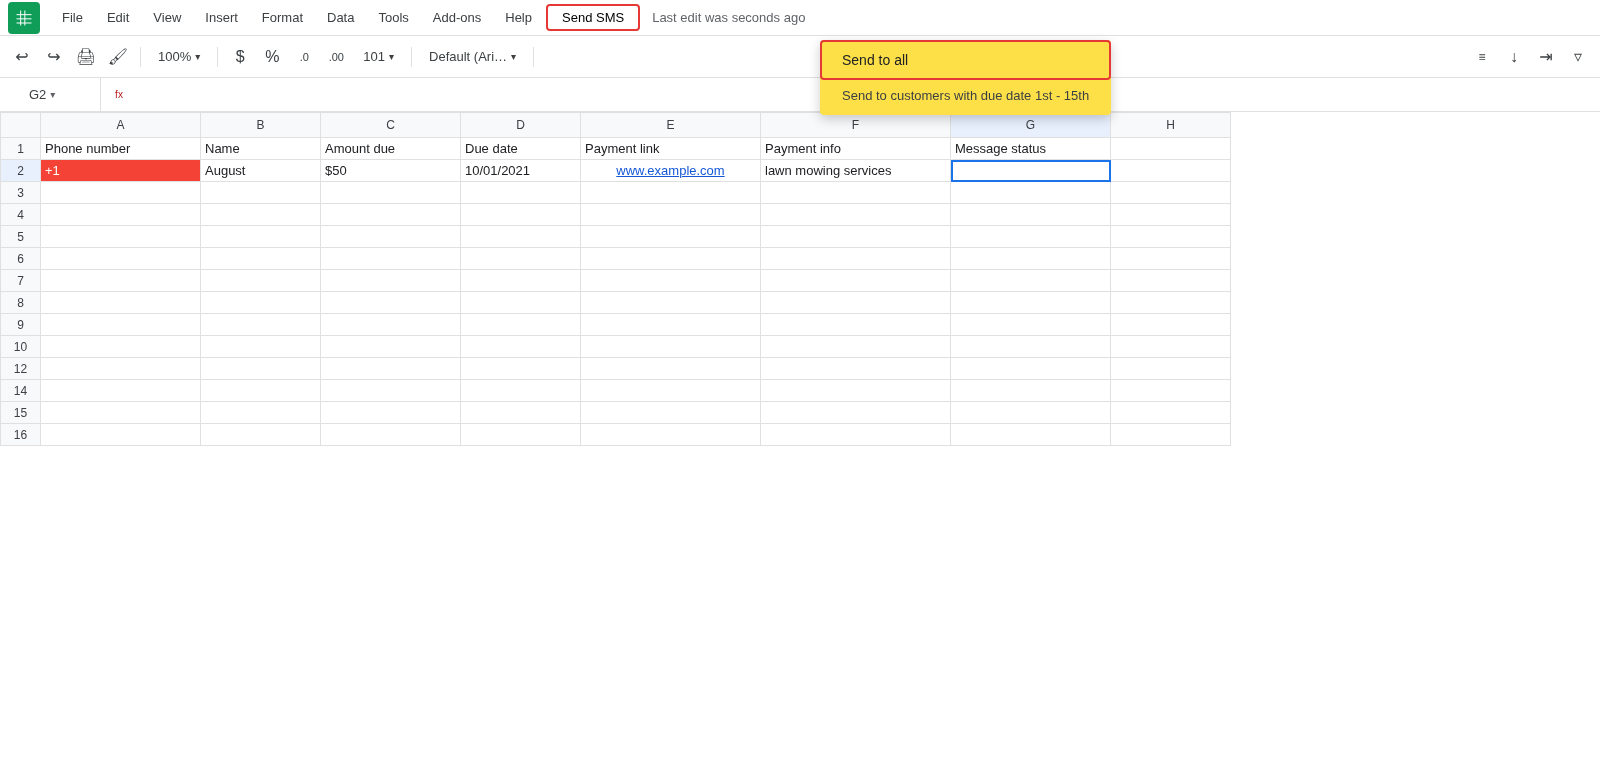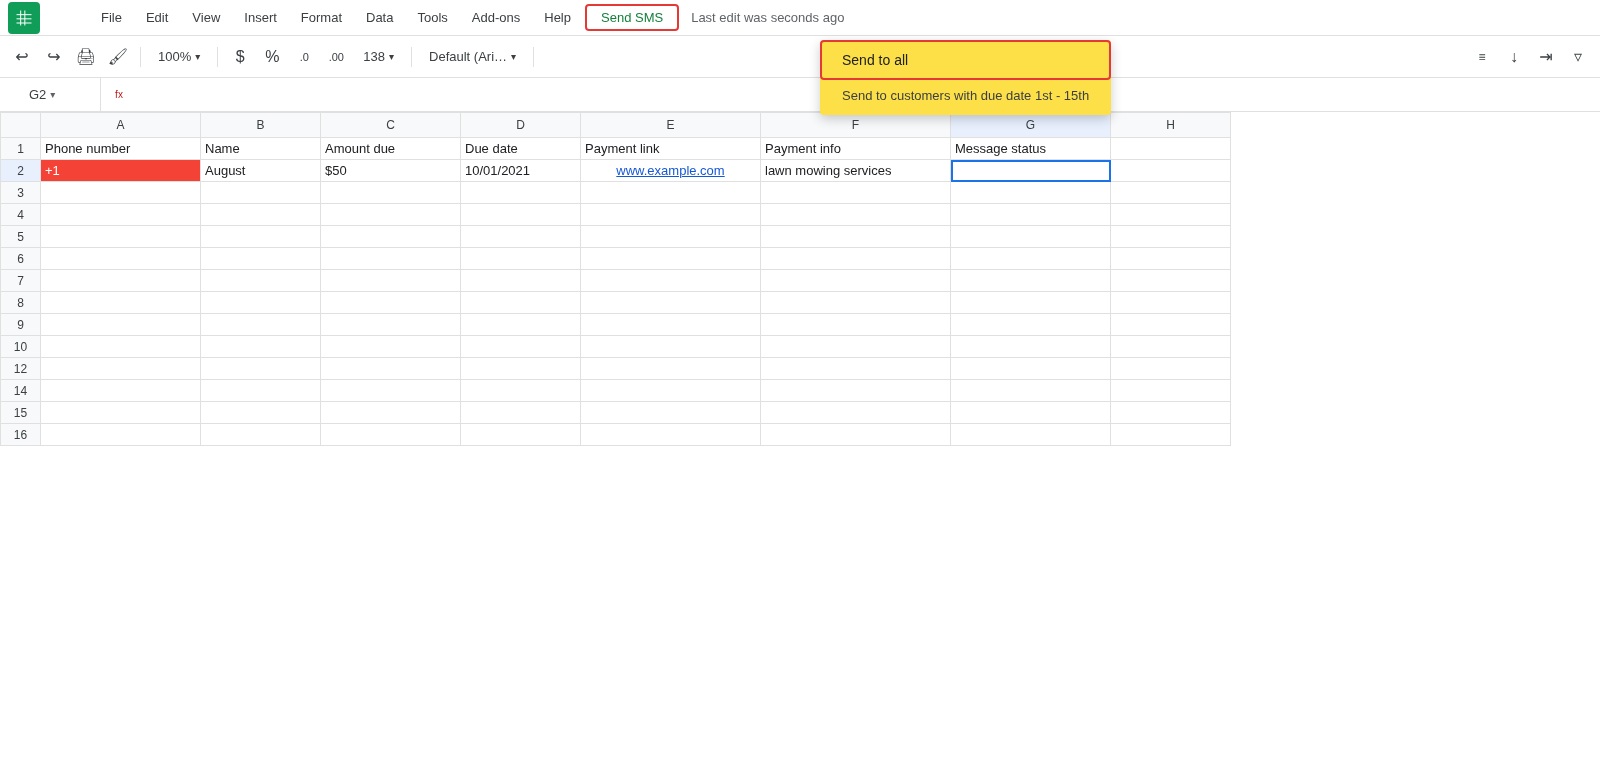--- a/index.html
+++ b/index.html
@@ -7,21 +7,20 @@
 
     
     .menu-bar {
       display: flex;
       align-items: center;
       height: 36px;
       padding: 0 8px;
       border-bottom: 1px solid #e0e0e0;
       background: #fff;
       position: relative;
-      gap: 39px;
     }
     .app-icon {
       width: 32px;
       height: 32px;
       background: #0f9d58;
       border-radius: 4px;
       display: flex; align-items: center; justify-content: center;
       margin-right: 12px;
       flex-shrink: 0;
     }
@@ -39,21 +38,21 @@
       color: #3c4043;
       font-size: 13px;
       white-space: nowrap;
     }
 
     
     .send-sms-btn {
       padding: 4px 14px;
       border-radius: 4px;
       cursor: pointer;
-      color: #15803d;
+      color: #000000;
       font-size: 13px;
       white-space: nowrap;
       border: 2.5px solid #e53935;
       background: #fff;
       font-weight: 500;
       margin-right: 4px;
     }
 
     .last-edit {
       color: #5f6368;
@@ -280,21 +279,21 @@
   <div class="toolbar-select">
     <span>100%</span>
     <span class="arrow">▾</span>
   </div>
   <div class="toolbar-divider"></div>
   <div class="toolbar-btn">$</div>
   <div class="toolbar-btn">%</div>
   <div class="toolbar-btn" style="font-size:11px;">.0</div>
   <div class="toolbar-btn" style="font-size:11px;">.00</div>
   <div class="toolbar-select">
-    <span>138</span>
+    <span>101</span>
     <span class="arrow">▾</span>
   </div>
   <div class="toolbar-divider"></div>
   <div class="toolbar-select">
     <span>Default (Ari…</span>
     <span class="arrow">▾</span>
   </div>
   <div class="toolbar-divider"></div>
 
   <div style="margin-left:auto; display:flex; gap:4px; align-items:center;">

